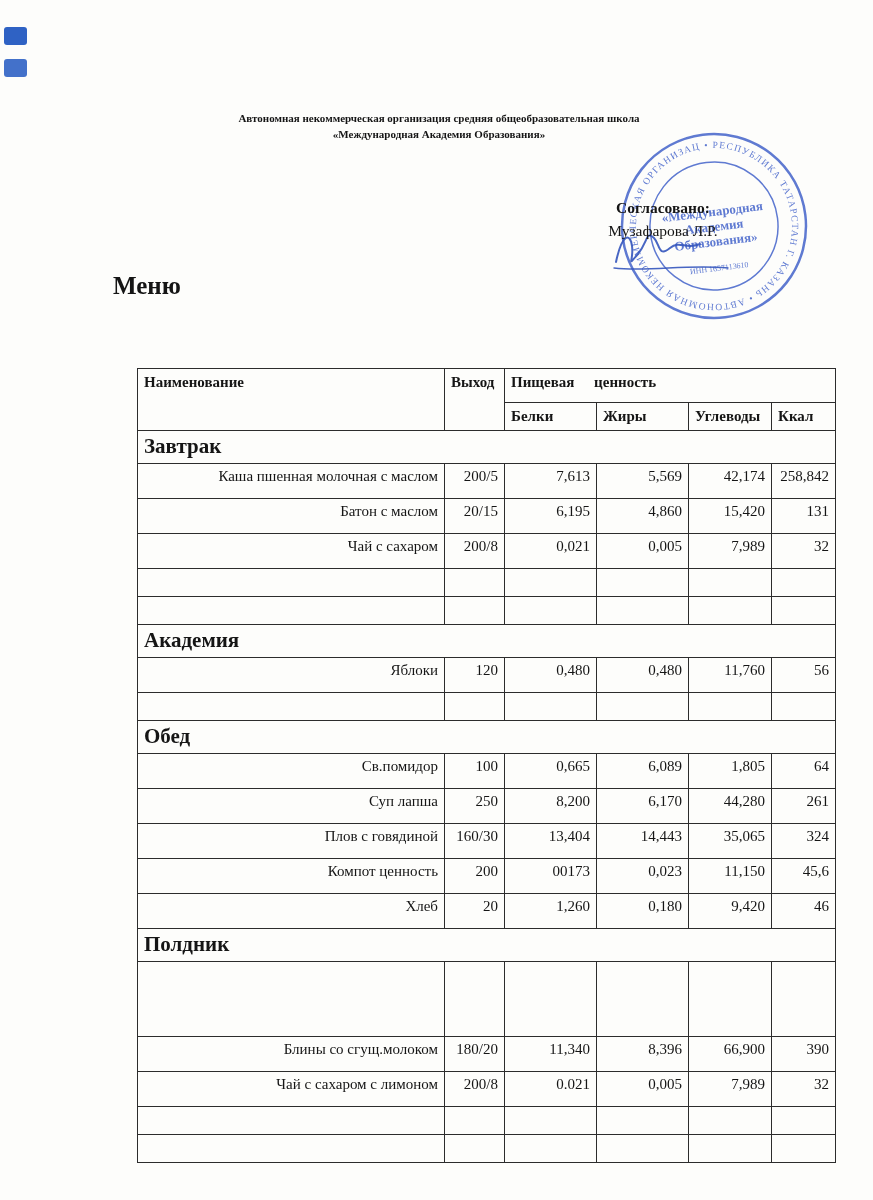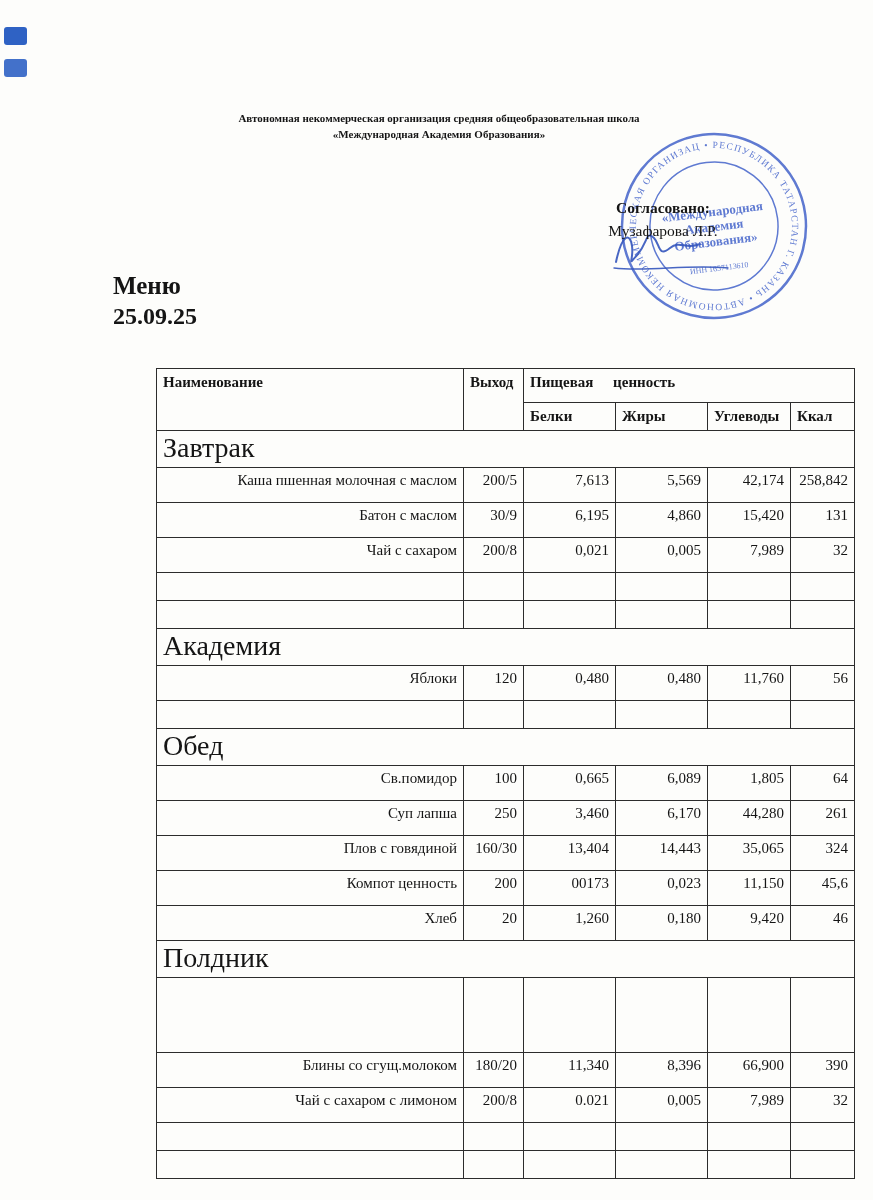--- a/index.html
+++ b/index.html
@@ -28,33 +28,33 @@
     text-align:left; font-weight:bold; font-size:25px; line-height:1.25;
   }
   .doc-title .date { font-size:24px; }
 
   
   .stamp { position:absolute; left:612px; top:126px; width:204px; height:200px; z-index:1; opacity:.82; transform:rotate(-7deg); }
   .signature { position:absolute; left:608px; top:224px; width:130px; height:52px; z-index:2; opacity:.9; }
 
   
   table.menu {
-    position:absolute; top:368px; left:156px; width:698px;
+    position:absolute; top:368px; left:137px; width:698px;
     border-collapse:collapse; table-layout:fixed; font-size:15px;
   }
   table.menu td, table.menu th { border:1px solid #2c2c2c; overflow:hidden; white-space:nowrap; }
   table.menu th {
     font-weight:bold; text-align:left; vertical-align:top;
     padding:5px 6px 3px 6px; font-size:15px;
   }
   th.nutrition { word-spacing:16px; padding-top:8px; }
   tr.hdr1 { height:34px; }
   tr.hdr2 { height:28px; }
   td.section-cell {
-    font-size:28px; font-weight:normal; padding:1px 6px 3px 6px;
+    font-size:21px; font-weight:bold; padding:1px 6px 3px 6px;
   }
   tr.section { height:33px; }
   tr.item { height:35px;text-align:right; }
   tr.item td { padding:4px 6px 2px 6px; vertical-align:top; }
   tr.empty { height:28px; }
   tr.empty td { padding:0 6px; }
   tr.tall { height:75px; }
 </style>
 </head>
 <body>
@@ -89,21 +89,20 @@
     <div>«Международная Академия Образования»</div>
   </div>
 
   <div class="approve">
     <div class="bold">Согласовано:</div>
     <div>Музафарова Л.Р.</div>
   </div>
 
   <div class="doc-title">
     <div>Меню</div>
-    <div class="date">25.09.25</div>
   </div>
 
   <table class="menu">
     <colgroup>
       <col style="width:307px">
         <col style="width:60px">
         <col style="width:92px">
       <col style="width:92px">
         <col style="width:83px">
         <col style="width:64px">
@@ -128,21 +127,21 @@
         <tr class="item">
           <td>Каша  пшенная   молочная с маслом</td>
           <td>200/5</td>
           <td>7,613</td>
           <td>5,569</td>
           <td>42,174</td>
           <td>258,842</td>
         </tr>
         <tr class="item">
           <td>Батон   с  маслом</td>
-          <td>30/9</td>
+          <td>20/15</td>
           <td>6,195</td>
           <td>4,860</td>
           <td>15,420</td>
           <td>131</td>
         </tr>
         <tr class="item">
           <td>Чай с сахаром</td>
           <td>200/8</td>
           <td>0,021</td>
           <td>0,005</td>
@@ -191,21 +190,21 @@
           <td>Св.помидор</td>
           <td>100</td>
           <td>0,665</td>
           <td>6,089</td>
           <td>1,805</td>
           <td>64</td>
         </tr>
         <tr class="item">
           <td>Суп  лапша</td>
           <td>250</td>
-          <td>3,460</td>
+          <td>8,200</td>
           <td>6,170</td>
           <td>44,280</td>
           <td>261</td>
         </tr>
         <tr class="item">
           <td>Плов с говядиной</td>
           <td>160/30</td>
           <td>13,404</td>
           <td>14,443</td>
           <td>35,065</td>

